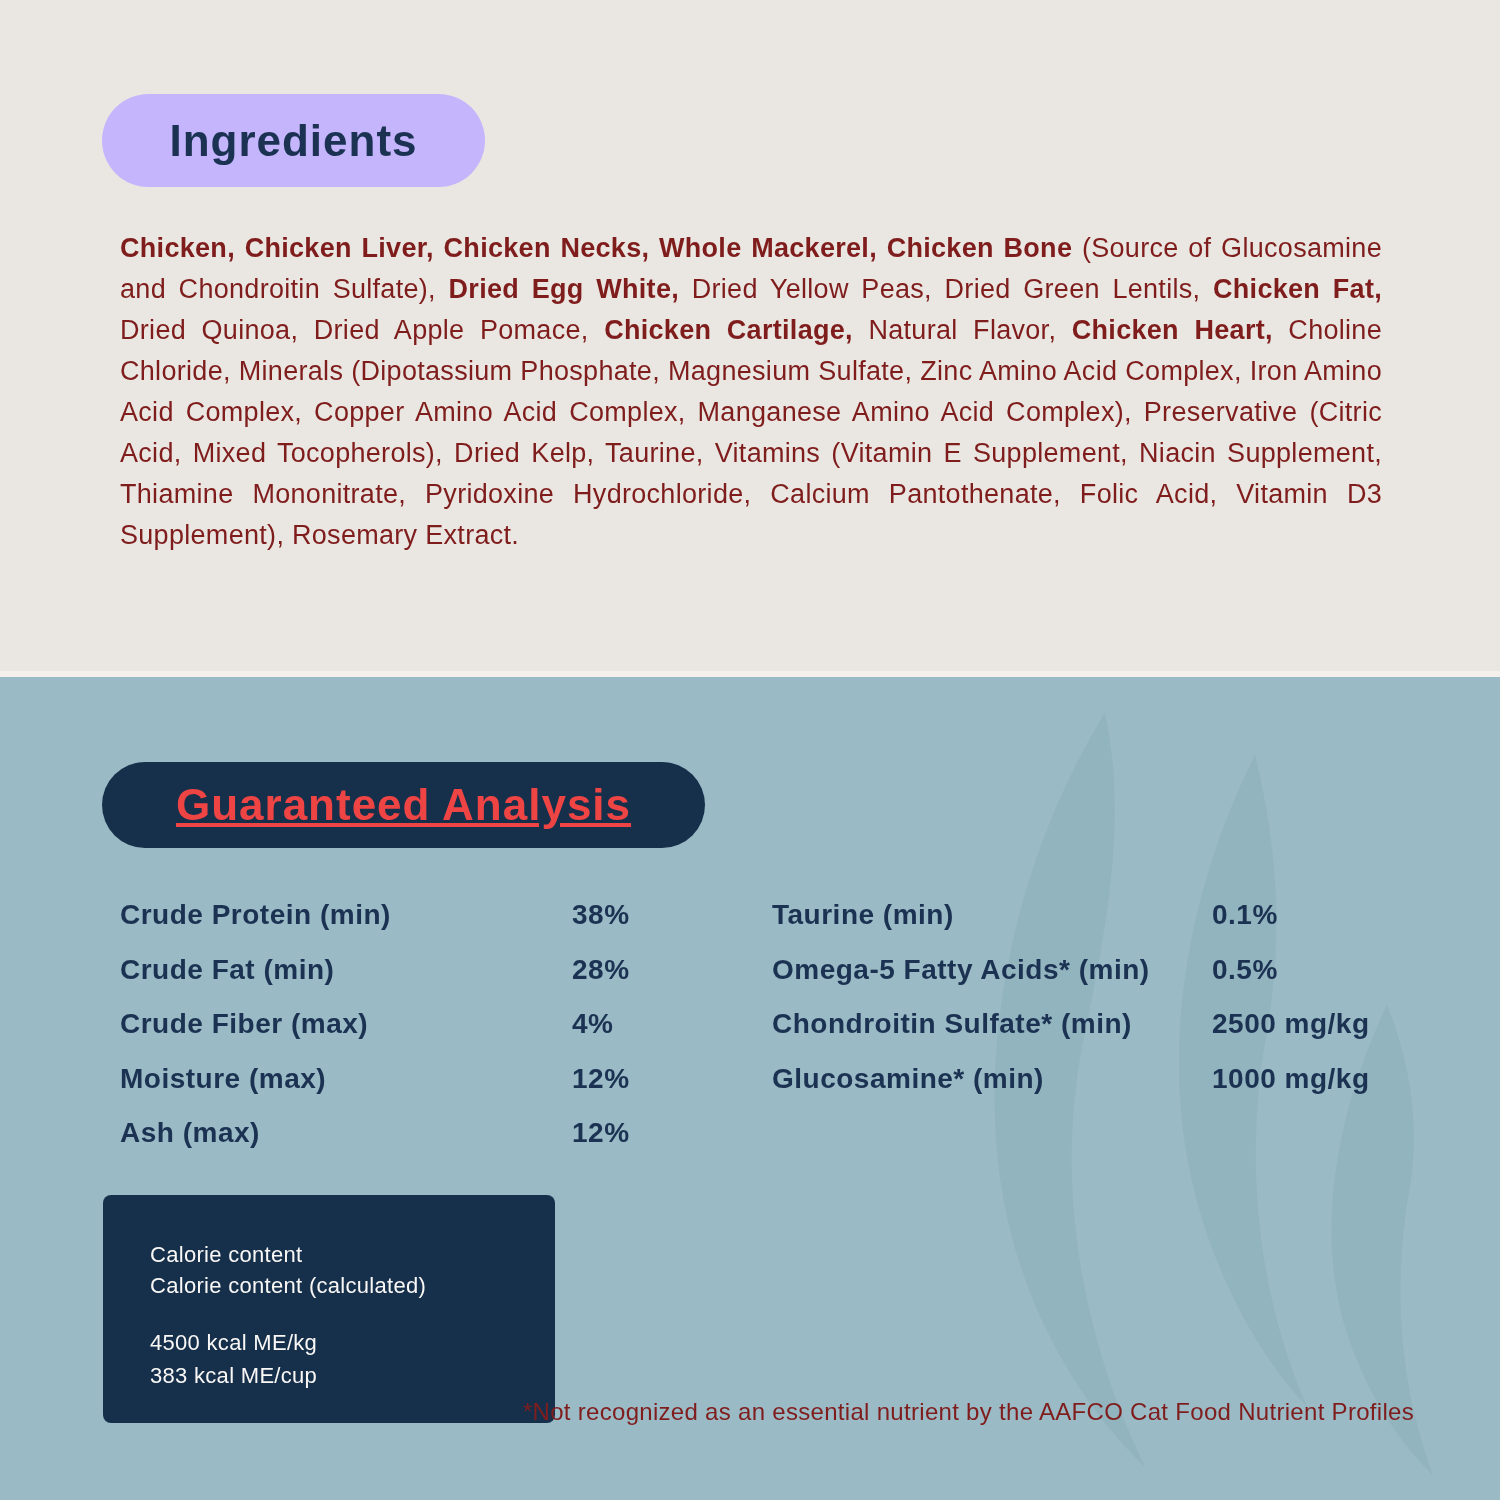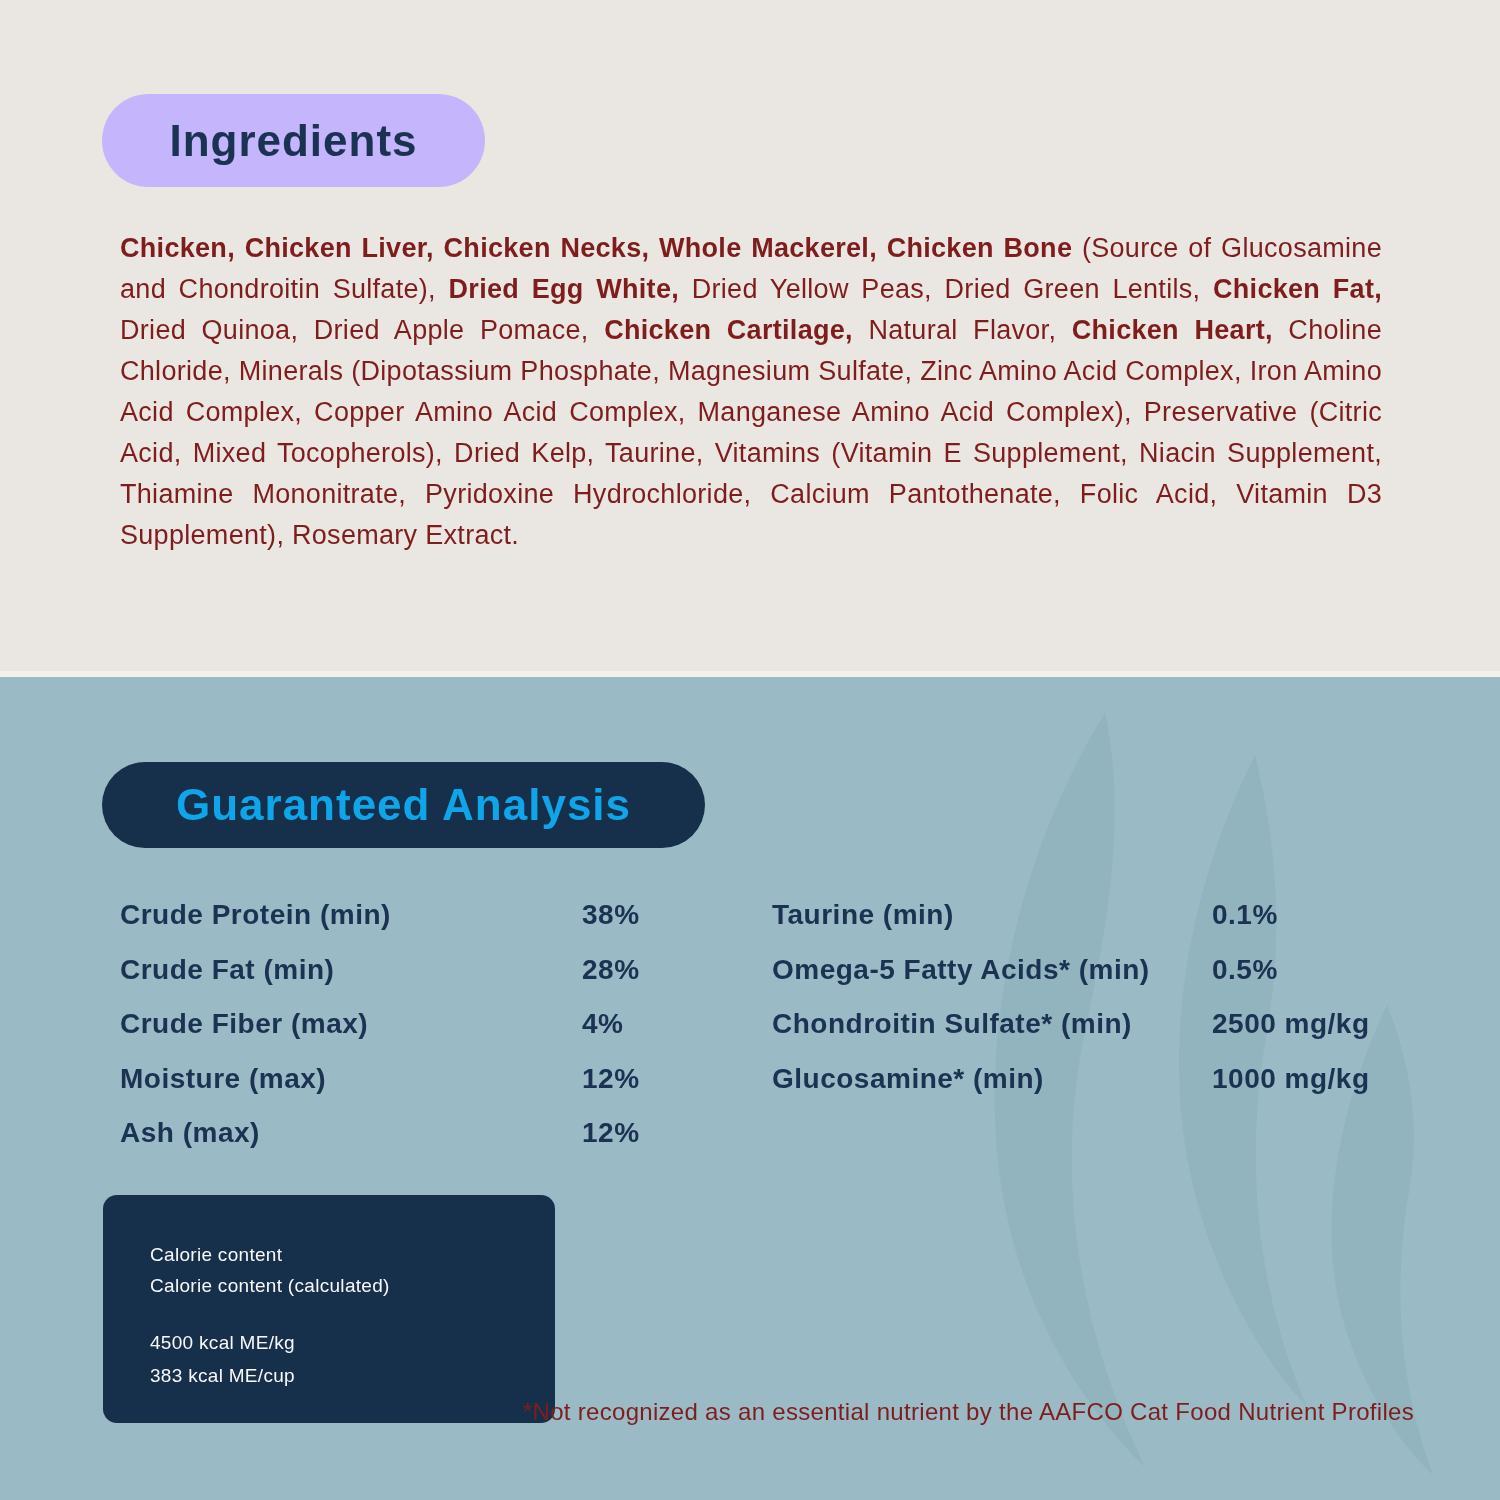--- a/index.html
+++ b/index.html
@@ -29,44 +29,44 @@
     background:#c4b5fd;
   }
   .pill-light span{
     font-size:44px;font-weight:700;color:#1B3252;letter-spacing:1px;
   }
   .pill-navy{
     left:102px;top:85px;width:603px;height:86px;
     background:#16304C;border-radius:44px;
   }
   .pill-navy span{
-    font-size:44px;font-weight:700;color:#0ea5e9;letter-spacing:1px;
+    font-size:44px;font-weight:700;color:#ef4444;letter-spacing:1px;text-decoration:underline;
   }
   .ingredients-paragraph{
     position:absolute;left:120px;top:228px;width:1262px;margin:0;
     font-size:27px;line-height:41px;color:#7f1d1d;
     text-align:justify;letter-spacing:0.3px;
   }
   .ingredients-paragraph .seg-bold{font-weight:700;}
   .analysis-col{
     position:absolute;top:211px;
   }
   .analysis-col .a-row{
     height:54.5px;display:grid;align-items:center;
     font-size:28px;font-weight:700;color:#1B3252;letter-spacing:0.5px;
   }
   .col-left{left:120px;width:560px;}
-  .col-left .a-row{grid-template-columns:452px 1fr;gap:10px;}
+  .col-left .a-row{grid-template-columns:452px 1fr;}
   .col-right{left:772px;width:620px;}
   .col-right .a-row{grid-template-columns:440px 1fr;}
   .calorie-box{
     position:absolute;left:103px;top:518px;width:452px;height:228px;
-    background:#16304C;border-radius:14px;box-sizing:border-box;
+    background:#16304C;border-radius:8px;box-sizing:border-box;
     padding:44px 30px 0 47px;color:#FAF8F6;
-    font-size:19px;line-height:31px;letter-spacing:0.3px;
+    font-size:22px;line-height:31px;letter-spacing:0.3px;
   }
   .calorie-values{margin-top:25px;line-height:33px;}
   .footnote{
     position:absolute;right:86px;top:721px;
     font-size:24px;color:#7f1d1d;letter-spacing:0.3px;
   }
   .watermark{
     position:absolute;left:955px;top:28px;width:490px;height:795px;
     pointer-events:none;
   }

